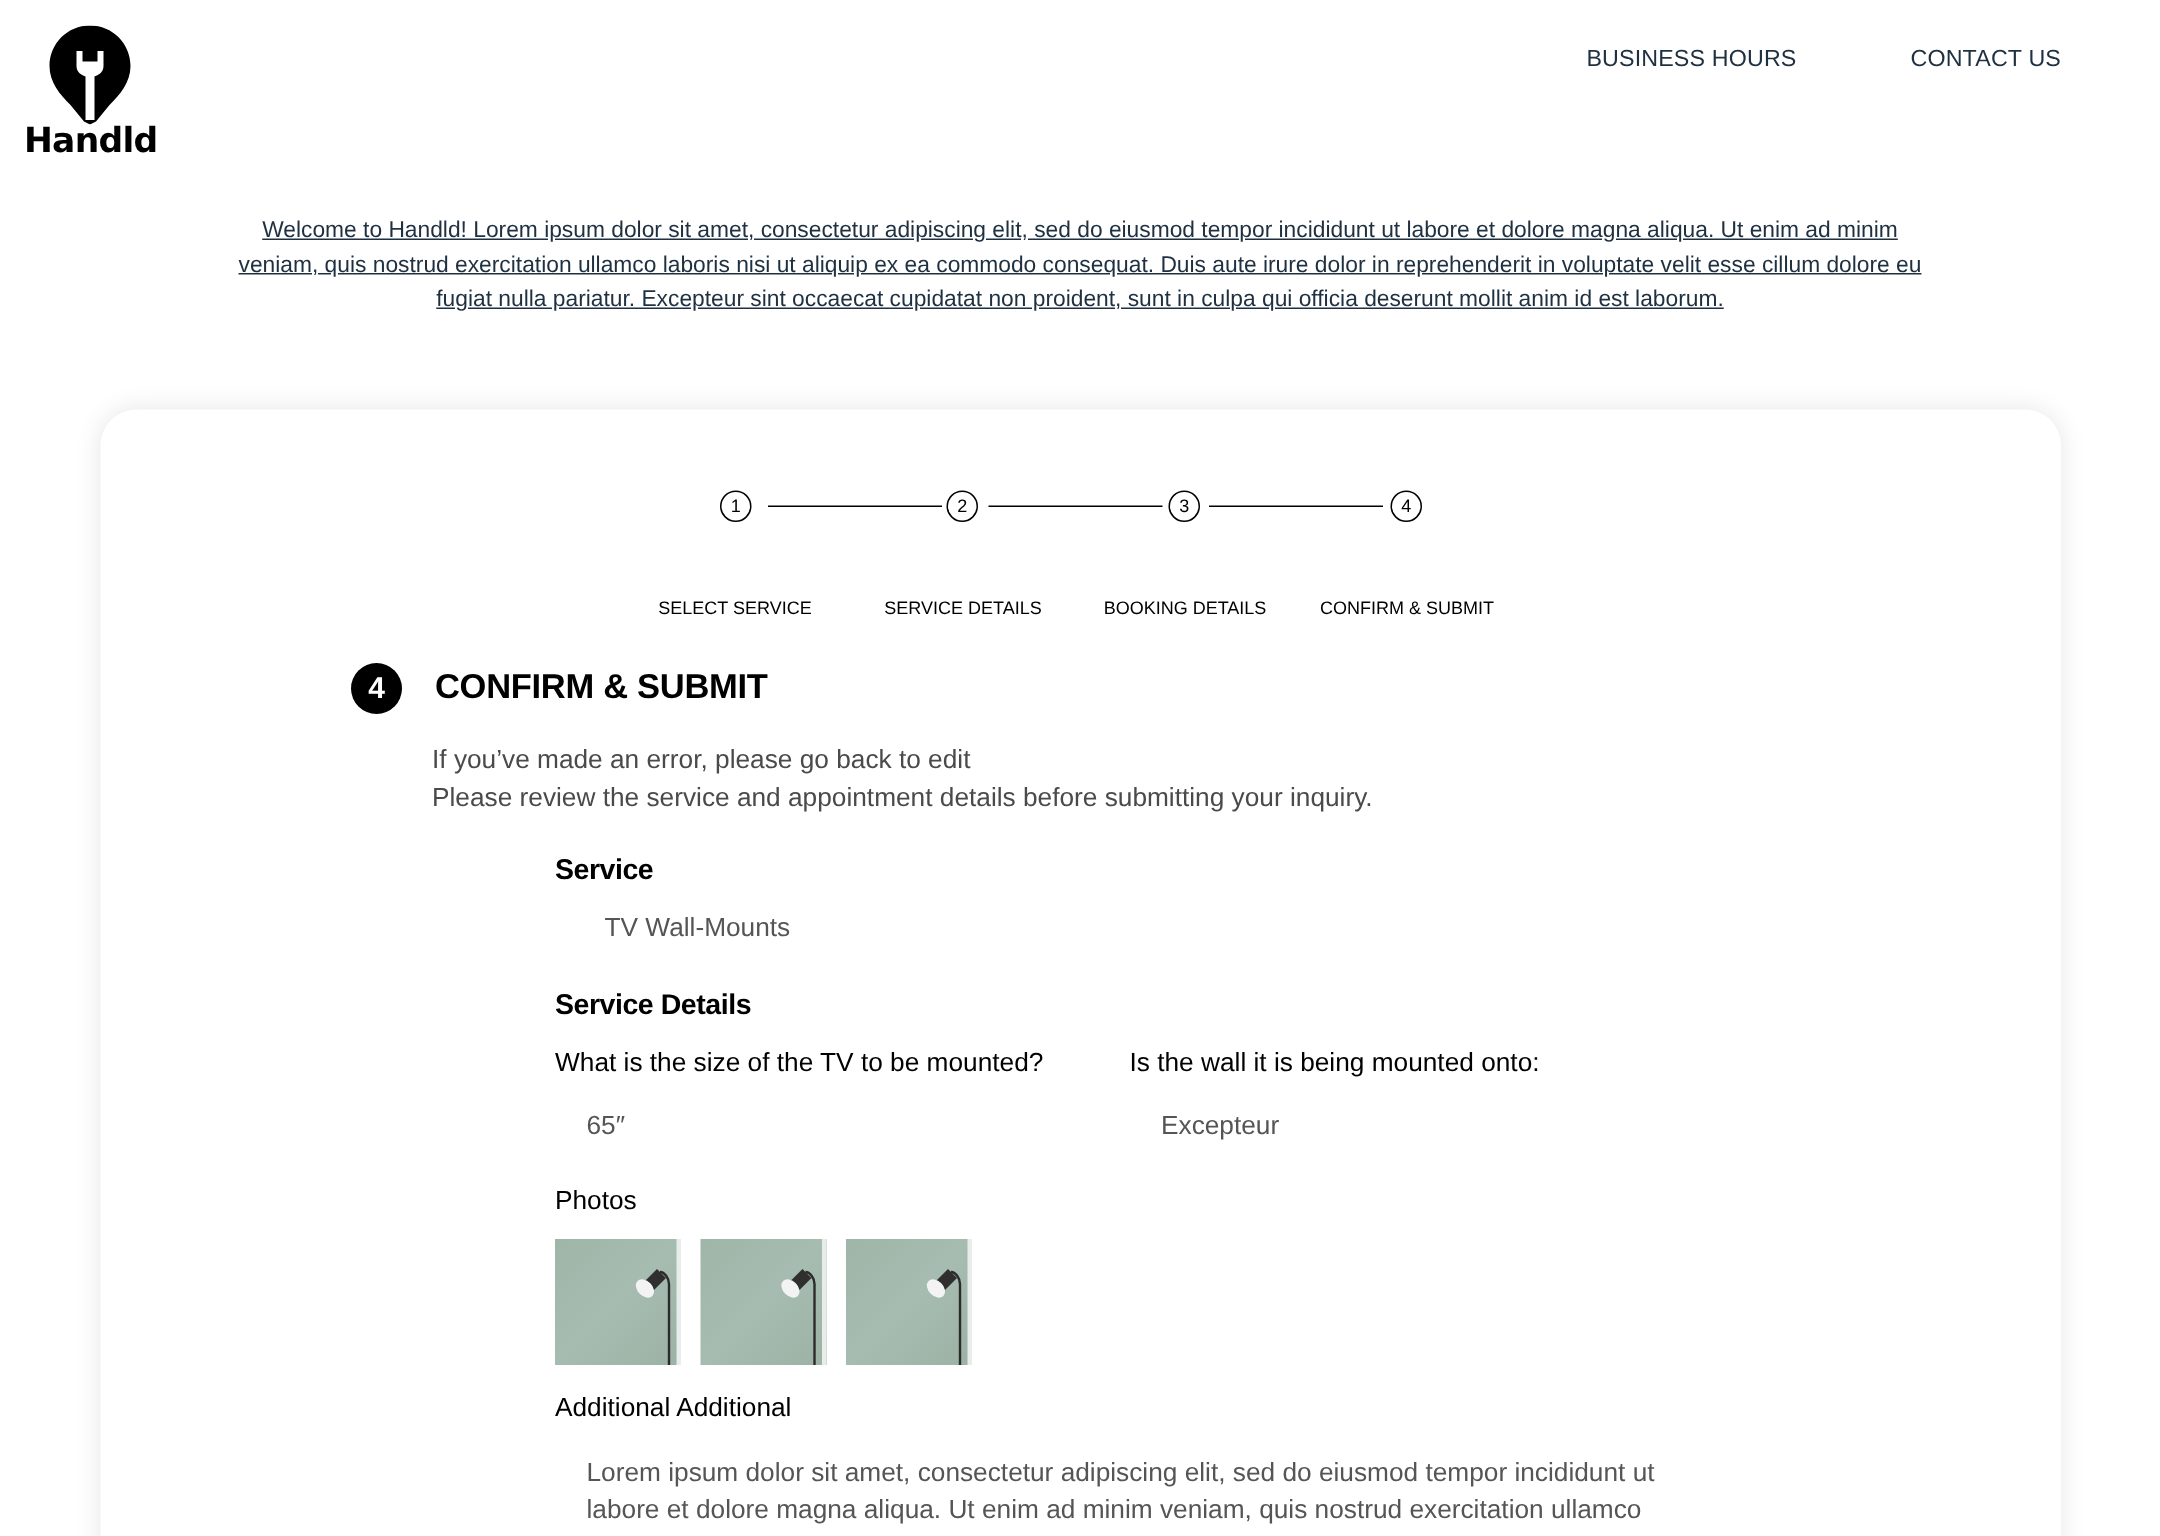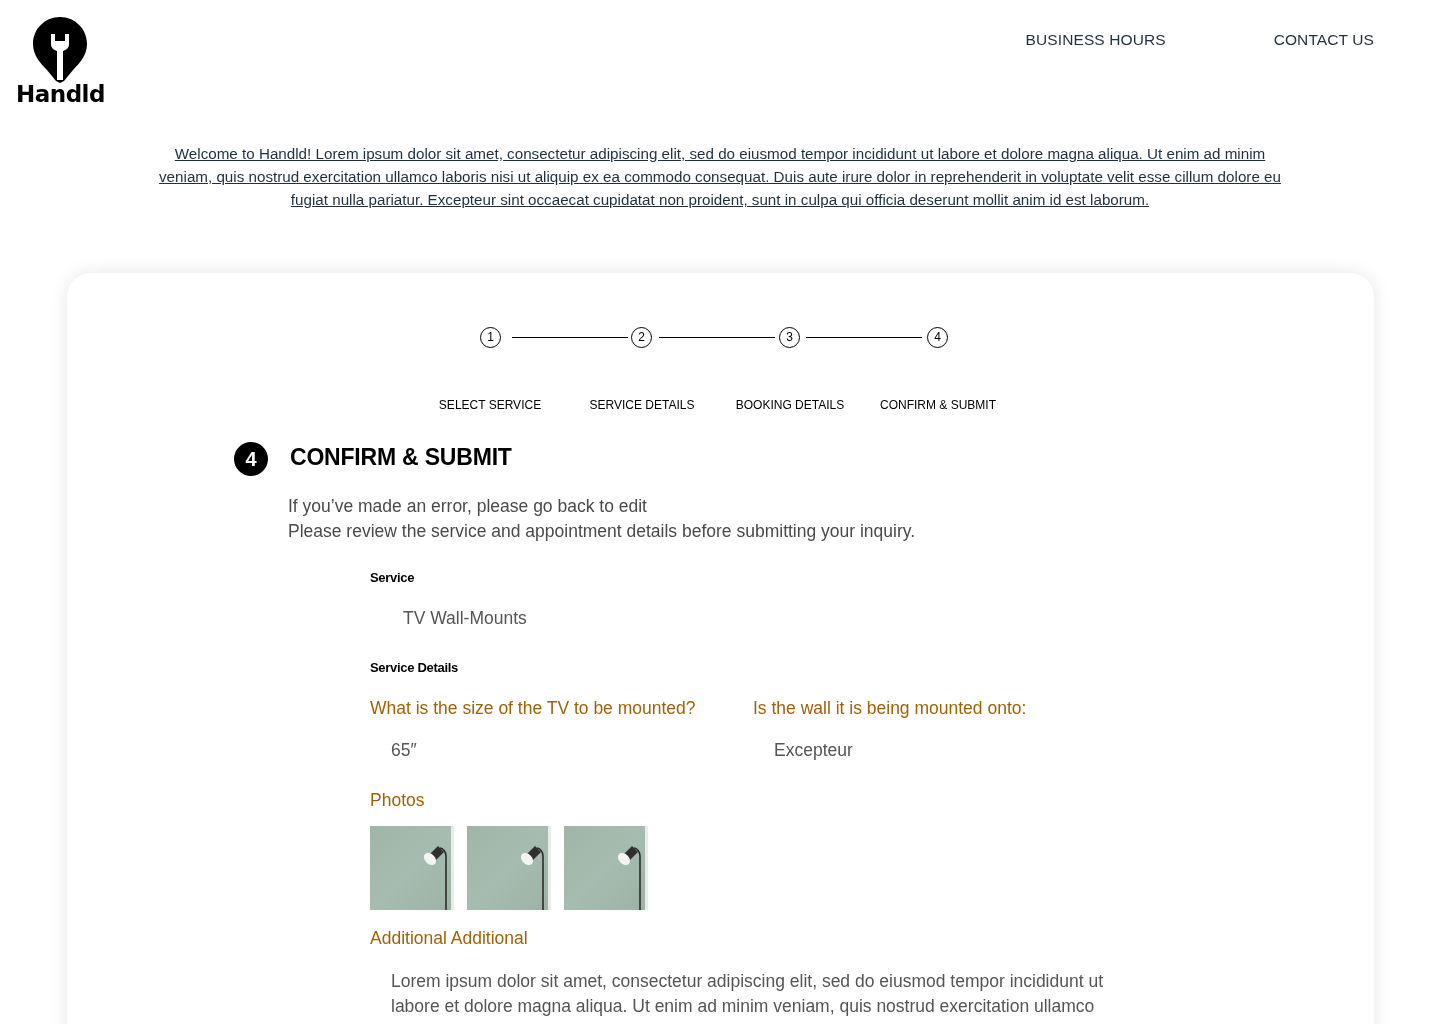--- a/index.html
+++ b/index.html
@@ -10,21 +10,21 @@
       color: #1f3040;
     }
     .header { position: relative; height: 120px; }
     .logo { position: absolute; left: 16px; top: 17px; width: 88px; height: 88px; }
     .logo svg { display: block; }
     .logo-text {
       position: absolute; left: 0; top: 64px; width: 88px; text-align: center;
       font-family: "DejaVu Sans", sans-serif; font-weight: bold; font-size: 23px;
       letter-spacing: -0.5px; color: #000;
     }
-    .nav { position: absolute; top: 31px; right: 66px; display: flex; gap: 108px; }
+    .nav { position: absolute; top: 31px; right: 66px; display: flex; gap: 76px; }
     .nav a {
       font-size: 15.5px; color: #1f3040; text-decoration: none; letter-spacing: 0.1px;
     }
     .intro {
       position: absolute; top: 142px; left: 150px; width: 1140px; text-align: center;
       font-size: 15.2px; line-height: 23px; color: #1f3040; text-decoration: underline;
     }
     .card {
       position: absolute; left: 67px; top: 273px; width: 1307px; height: 800px;
       background: #fff; border-radius: 24px;
@@ -48,27 +48,27 @@
       text-align: center;
     }
     .section-title {
       position: absolute; left: 223px; top: 171px; font-size: 23px; font-weight: bold; color: #000;
       letter-spacing: -0.2px;
     }
     .instructions {
       position: absolute; left: 221px; top: 221px; font-size: 17.5px; line-height: 25px; color: #4a4a4a;
     }
     .label-strong {
-      position: absolute; font-size: 13px; font-weight: bold; color: #000; letter-spacing: -0.3px;
+      position: absolute; font-size: 19px; font-weight: bold; color: #000; letter-spacing: -0.3px;
     }
     .value {
       position: absolute; font-size: 17.5px; color: #555555;
     }
     .label {
-      position: absolute; font-size: 17.5px; color: #a16207;
+      position: absolute; font-size: 17.5px; color: #000000;
     }
     .photos { position: absolute; left: 303px; top: 553px; display: flex; gap: 13px; }
     .photo {
       width: 84px; height: 84px; position: relative; overflow: hidden;
       background: linear-gradient(135deg, #9fb5a8 0%, #a7bcb0 50%, #9cb2a5 100%);
     }
     .photo::after {
       content: ""; position: absolute; right: 0; top: 0; width: 3px; height: 100%; background: #e8ecea;
     }
     .photo svg { position: absolute; left: 0; top: 0; }

